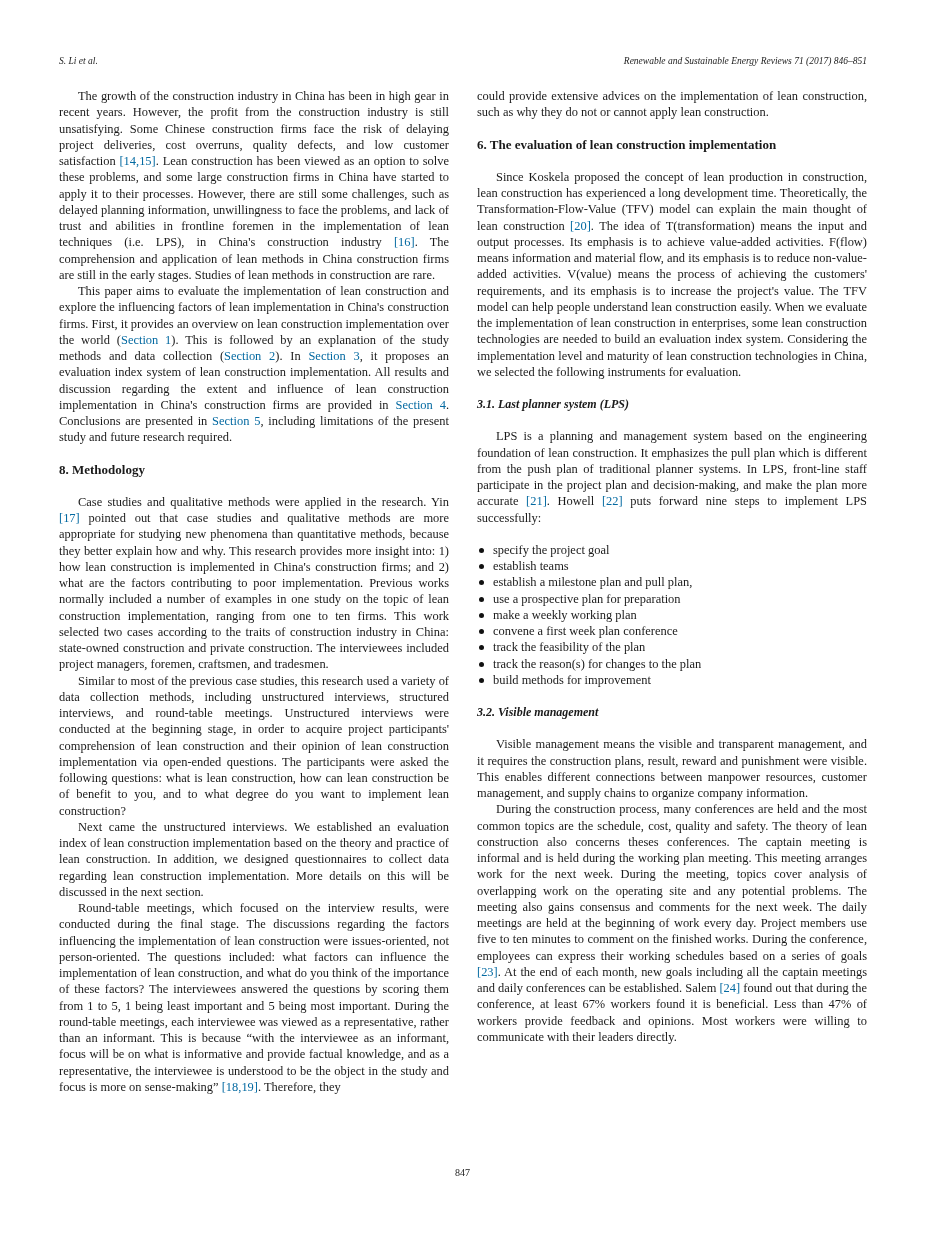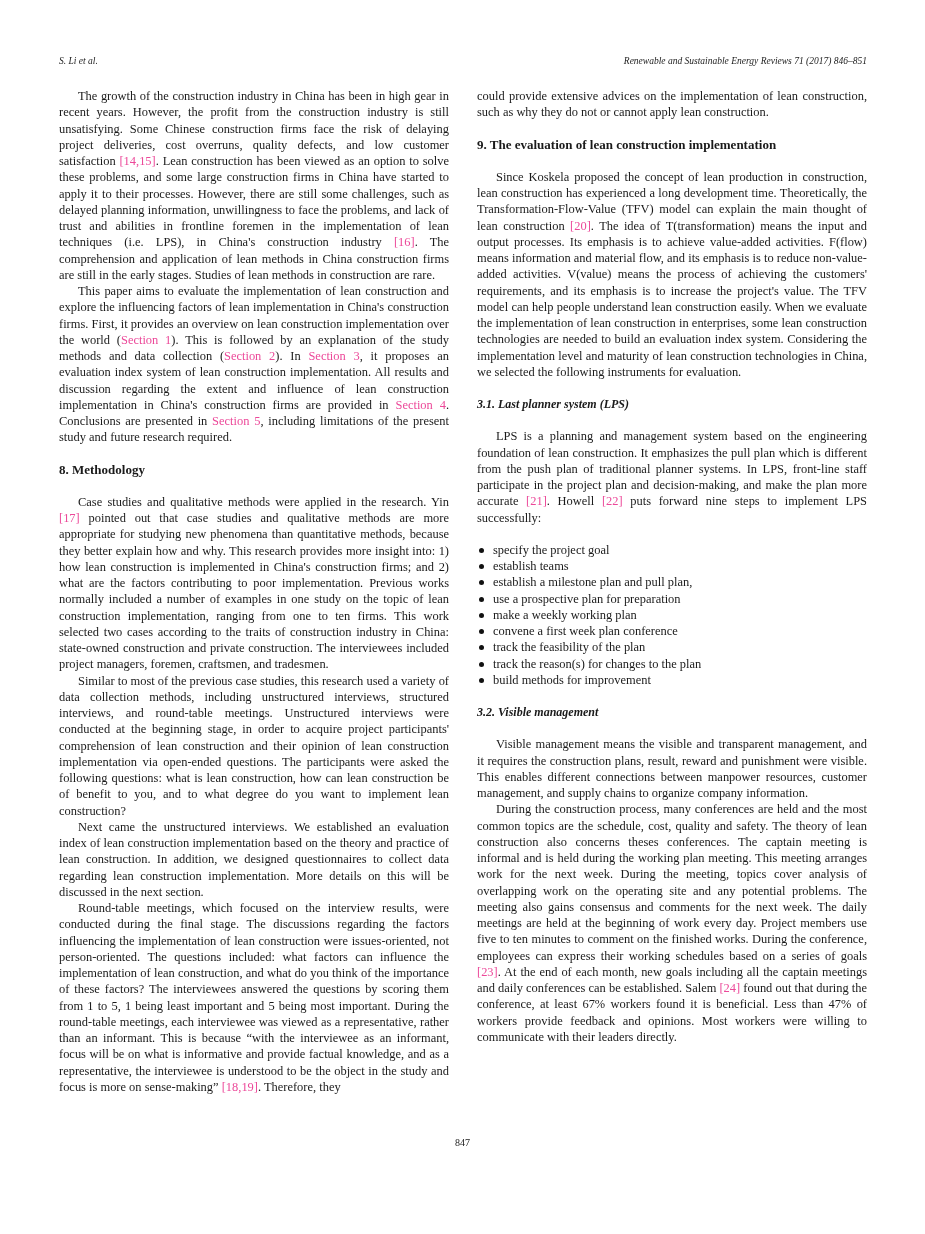--- a/index.html
+++ b/index.html
@@ -9,49 +9,49 @@
                   font-family: "Liberation Serif", serif; color: #222; }
   .rh-left { left: 59px; }
   .rh-right { right: 58px; }
   .col { position: absolute; top: 88px; width: 390px;
          font-family: "Liberation Serif", serif; font-size: 12.45px; line-height: 16.25px;
          text-align: justify; hyphens: manual; }
   .col-left { left: 59px; }
   .col-right { left: 477px; }
   p { margin: 0; text-indent: 19px; }
   p.noindent { text-indent: 0; }
-  .ref { color: #ec4899; }
+  .ref { color: #0369a1; }
   h2 { font-size: 13px; font-weight: bold; margin: 16px 0 16px 0; font-family: "Liberation Serif", serif; }
   h3 { font-size: 12px; font-weight: bold; font-style: italic; margin: 16px 0 16px 0; font-family: "Liberation Serif", serif; }
   .gap { height: 16px; }
   ul { margin: 0; padding: 0; list-style: none; }
   li { position: relative; padding-left: 16px; }
   li::before { content: ""; position: absolute; left: 2px; top: 6px; width: 5px; height: 5px; border-radius: 50%; background: #111; }
-  .page-number { position: absolute; top: 1137px; left: 0; width: 925px; text-align: center;
+  .page-number { position: absolute; top: 1167px; left: 0; width: 925px; text-align: center;
                  font-size: 10px; font-family: "Liberation Serif", serif; }
 </style>
 </head>
 <body>
 
 <div class="running-head rh-left">S. Li et al.</div>
 <div class="running-head rh-right">Renewable and Sustainable Energy Reviews 71 (2017) 846–851</div>
 
 <div class="col col-left">
   <p><span>The growth of the construction industry in China has been in high gear in recent years. However, the profit from the construction industry is still unsatisfying. Some Chinese construction firms face the risk of delaying project deliveries, cost overruns, quality defects, and low customer satisfaction </span><a class="ref">[14,15]</a><span>. Lean construction has been viewed as an option to solve these problems, and some large construction firms in China have started to apply it to their processes. However, there are still some challenges, such as delayed planning information, unwill­ingness to face the problems, and lack of trust and abilities in frontline foremen in the implementation of lean techniques (i.e. LPS), in China's construction industry </span><a class="ref">[16]</a><span>. The comprehension and application of lean methods in China construction firms are still in the early stages. Studies of lean methods in construction are rare.</span></p>
   <p><span>This paper aims to evaluate the implementation of lean construc­tion and explore the influencing factors of lean implementation in China's construction firms. First, it provides an overview on lean construction implementation over the world (</span><a class="ref">Section 1</a><span>). This is followed by an explanation of the study methods and data collection (</span><a class="ref">Section 2</a><span>). In </span><a class="ref">Section 3</a><span>, it proposes an evaluation index system of lean construction implementation. All results and discussion regarding the extent and influence of lean construction implementation in China's construction firms are provided in </span><a class="ref">Section 4</a><span>. Conclusions are presented in </span><a class="ref">Section 5</a><span>, including limitations of the present study and future research required.</span></p>
   <h2>8.  Methodology</h2>
   <p><span>Case studies and qualitative methods were applied in the research. Yin </span><a class="ref">[17]</a><span> pointed out that case studies and qualitative methods are more appropriate for studying new phenomena than quantitative methods, because they better explain how and why. This research provides more insight into: 1) how lean construction is implemented in China's construction firms; and 2) what are the factors contributing to poor implementation. Previous works normally included a number of examples in one study on the topic of lean construction implementa­tion, ranging from one to ten firms. This work selected two cases according to the traits of construction industry in China: state-owned construction and private construction. The interviewees included project managers, foremen, craftsmen, and tradesmen.</span></p>
   <p>Similar to most of the previous case studies, this research used a variety of data collection methods, including unstructured interviews, structured interviews, and round-table meetings. Unstructured inter­views were conducted at the beginning stage, in order to acquire project participants' comprehension of lean construction and their opinion of lean construction implementation via open-ended questions. The participants were asked the following questions: what is lean construc­tion, how can lean construction be of benefit to you, and to what degree do you want to implement lean construction?</p>
   <p>Next came the unstructured interviews. We established an evalua­tion index of lean construction implementation based on the theory and practice of lean construction. In addition, we designed question­naires to collect data regarding lean construction implementation. More details on this will be discussed in the next section.</p>
   <p><span>Round-table meetings, which focused on the interview results, were conducted during the final stage. The discussions regarding the factors influencing the implementation of lean construction were issues-oriented, not person-oriented. The questions included: what factors can influence the implementation of lean construction, and what do you think of the importance of these factors? The interviewees answered the questions by scoring them from 1 to 5, 1 being least important and 5 being most important. During the round-table meet­ings, each interviewee was viewed as a representative, rather than an informant. This is because “with the interviewee as an informant, focus will be on what is informative and provide factual knowledge, and as a representative, the interviewee is understood to be the object in the study and focus is more on sense-making” </span><a class="ref">[18,19]</a><span>. Therefore, they</span></p>
 </div>
 
 <div class="col col-right">
   <p class="noindent">could provide extensive advices on the implementation of lean con­struction, such as why they do not or cannot apply lean construction.</p>
-  <h2>9.  The evaluation of lean construction implementation</h2>
+  <h2>6.  The evaluation of lean construction implementation</h2>
   <p><span>Since Koskela proposed the concept of lean production in construc­tion, lean construction has experienced a long development time. Theoretically, the Transformation-Flow-Value (TFV) model can explain the main thought of lean construction </span><a class="ref">[20]</a><span>. The idea of T(transformation) means the input and output processes. Its emphasis is to achieve value-added activities. F(flow) means information and material flow, and its emphasis is to reduce non-value-added activities. V(value) means the process of achieving the customers' requirements, and its emphasis is to increase the project's value. The TFV model can help people understand lean construction easily. When we evaluate the implementation of lean construction in enterprises, some lean con­struction technologies are needed to build an evaluation index system. Considering the implementation level and maturity of lean construc­tion technologies in China, we selected the following instruments for evaluation.</span></p>
   <h3>3.1.  Last planner system (LPS)</h3>
   <p><span>LPS is a planning and management system based on the engineer­ing foundation of lean construction. It emphasizes the pull plan which is different from the push plan of traditional planner systems. In LPS, front-line staff participate in the project plan and decision-making, and make the plan more accurate </span><a class="ref">[21]</a><span>. Howell </span><a class="ref">[22]</a><span> puts forward nine steps to implement LPS successfully:</span></p>
   <div class="gap"></div>
   <ul>
     <li>specify the project goal</li>
     <li>establish teams</li>
     <li>establish a milestone plan and pull plan,</li>
     <li>use a prospective plan for preparation</li>
     <li>make a weekly working plan</li>

